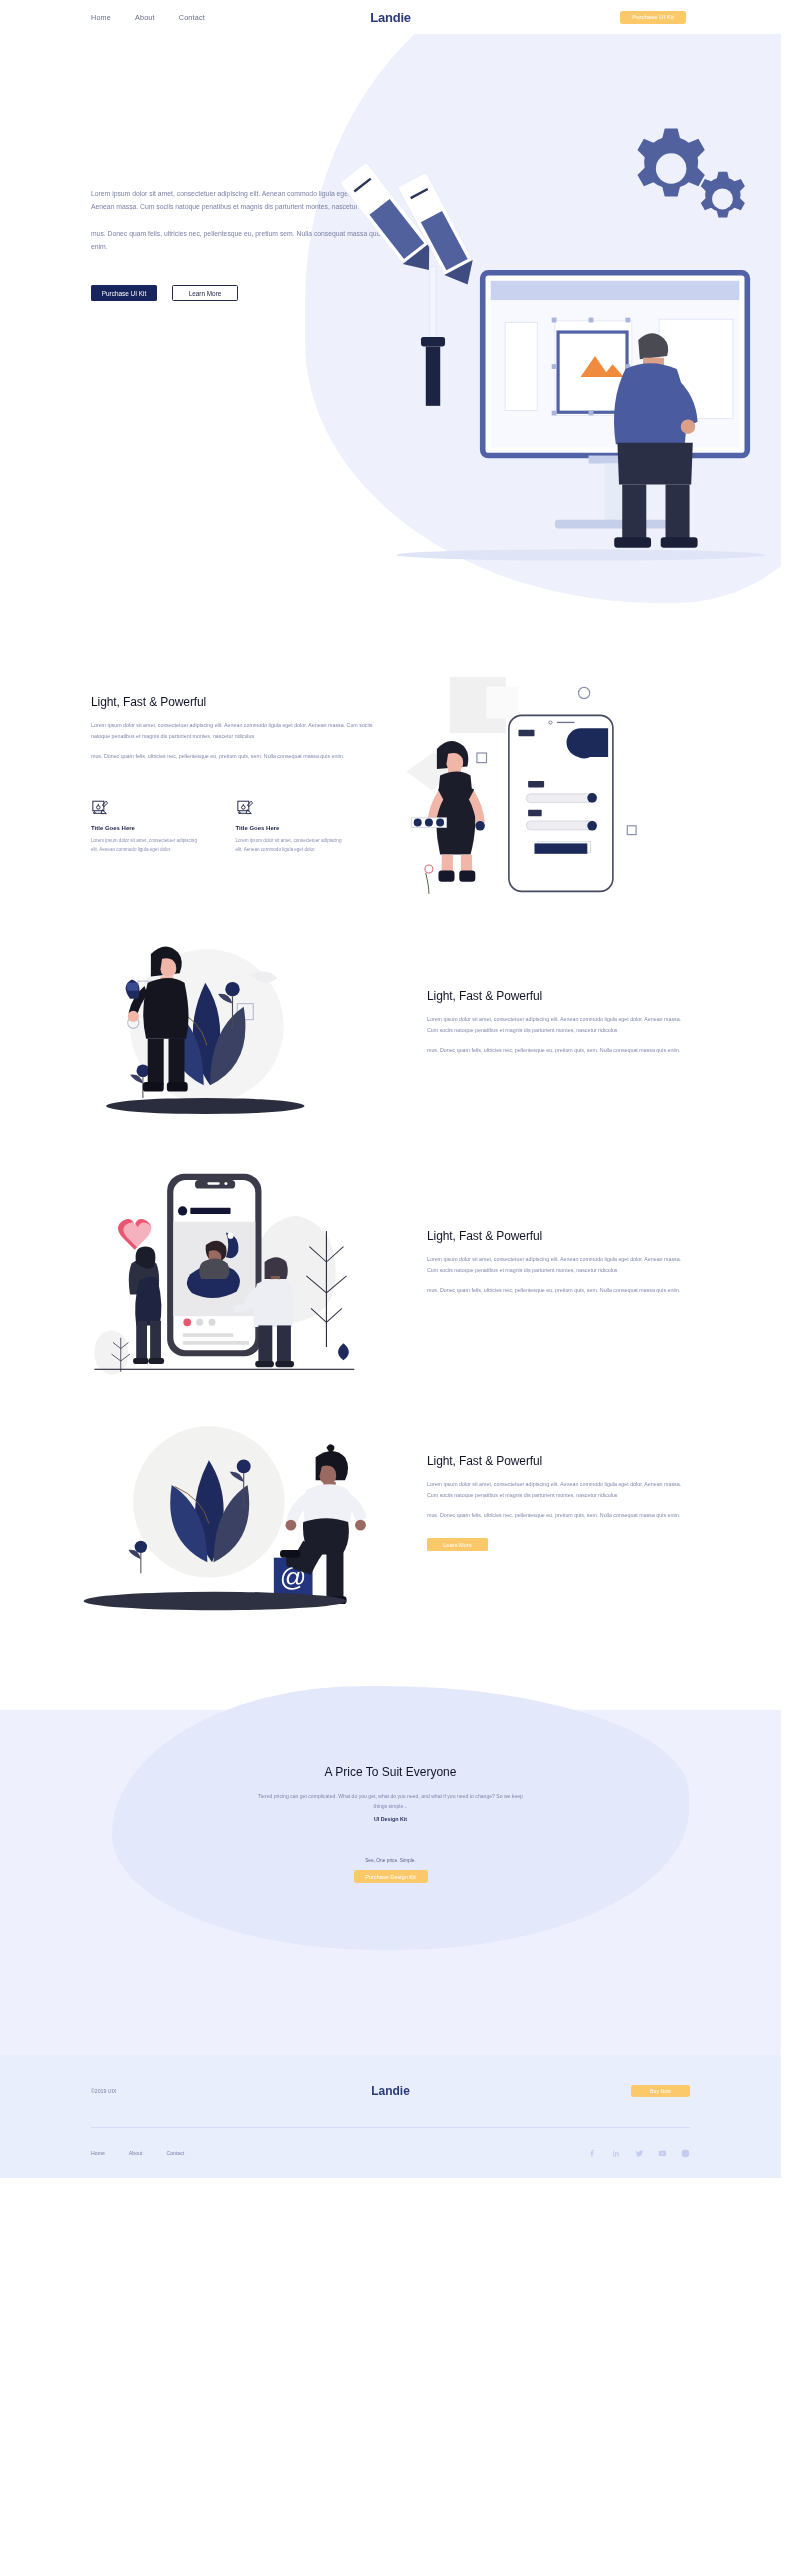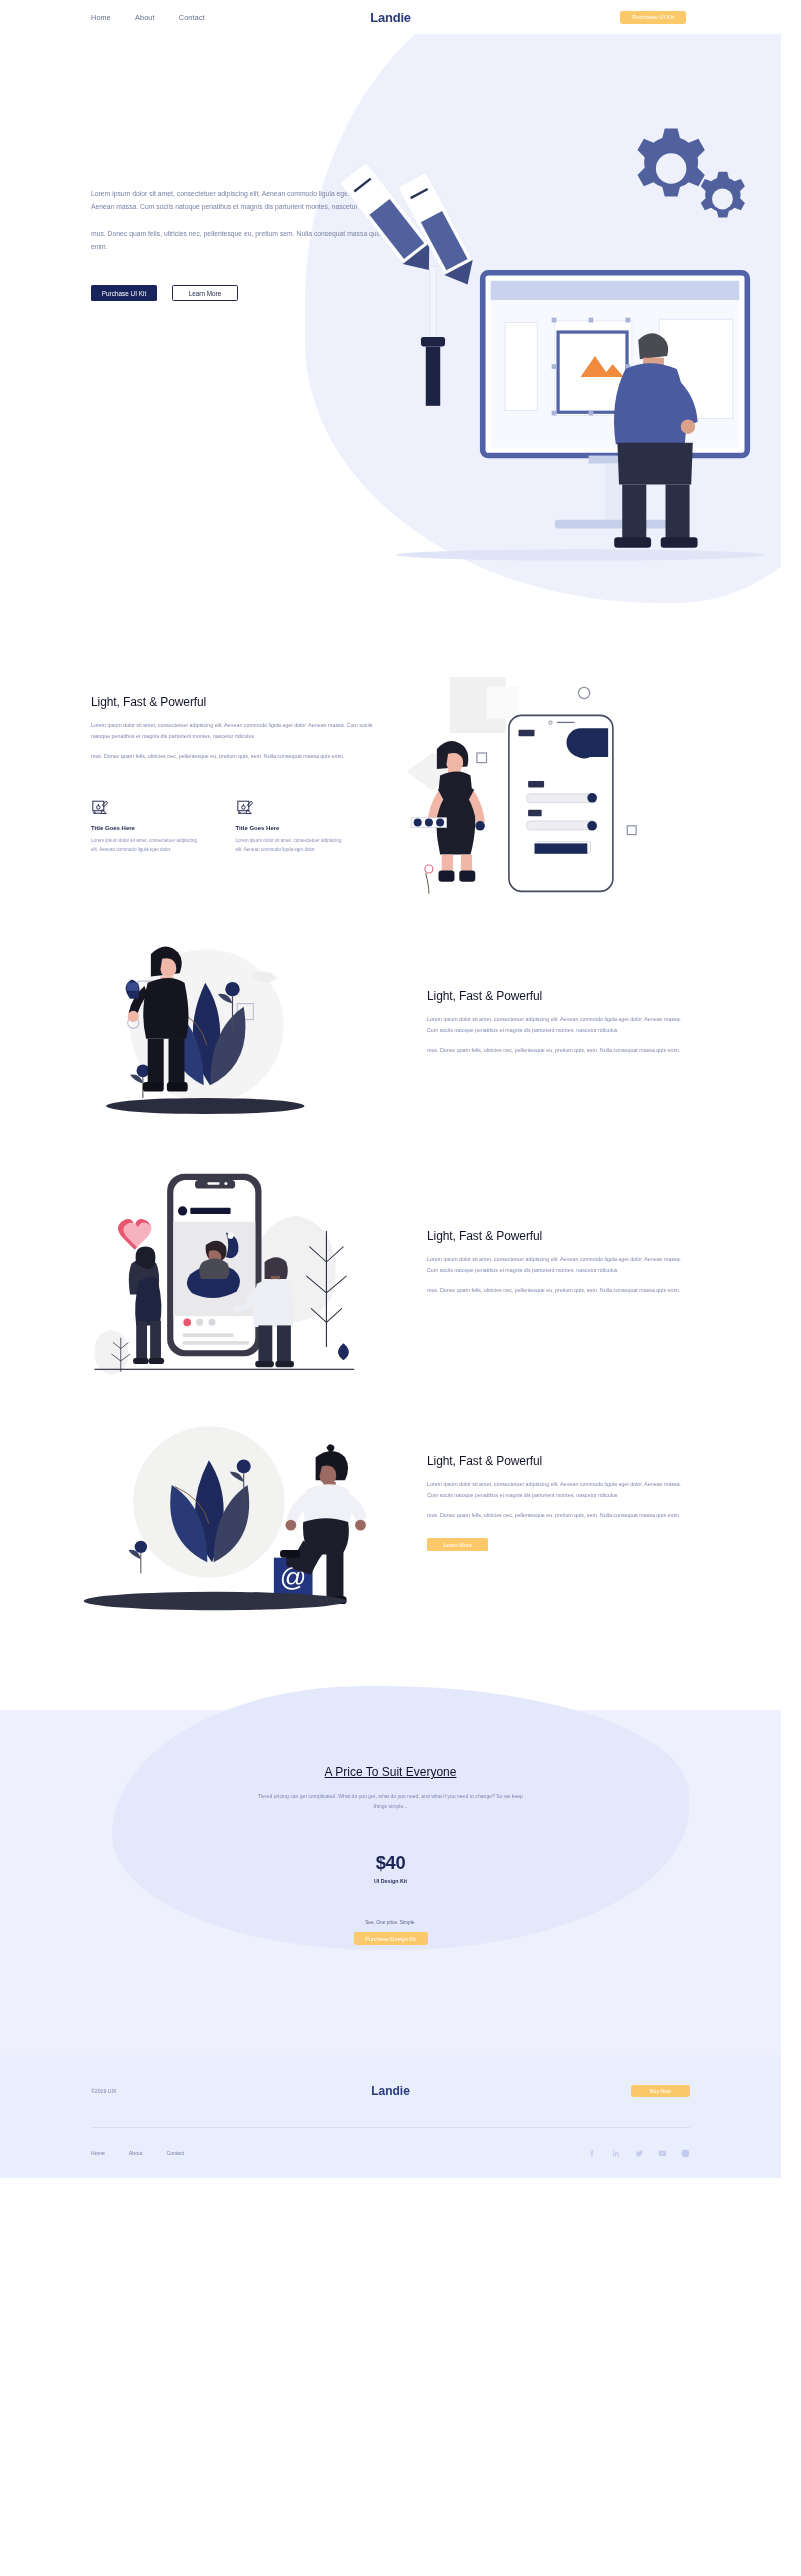--- a/index.html
+++ b/index.html
@@ -205,21 +205,20 @@
   .pricing-inner {
     position: relative;
     z-index: 3;
     text-align: center;
     padding-top: 87px;
   }
   h2.pricing-title {
     font-size: 12px;
     color: #111428;
     font-weight: normal;
-    text-decoration: underline;
   }
   .pricing-sub {
     font-size: 5.1px;
     line-height: 2.05;
     color: #8187ad;
     width: 277px;
     margin: 11.2px auto 0;
   }
   .price {
     font-size: 18.4px;
@@ -634,21 +633,20 @@
       <button class="btn-yellow">Learn More</button>
     </div>
   </div>
 
   <div class="pricing">
     <div class="pricing-bg-band"></div>
     <div class="pricing-blob"></div>
     <div class="pricing-inner">
       <h2 class="pricing-title">A Price To Suit Everyone</h2>
       <p class="pricing-sub">Tiered pricing can get complicated. What do you get, what do you need, and what if you need to change? So we keep things simple...</p>
-      <div class="price">$40</div>
       <div class="price-label">UI Design Kit</div>
       <div class="price-note">See, One price. Simple.</div>
       <button class="btn-purchase">Purchase Design Kit</button>
     </div>
   </div>
 
   <div class="footer">
     <div class="footer-top">
       <div class="footer-copy">©2019 UIX</div>
       <div class="footer-brand">Landie</div>

